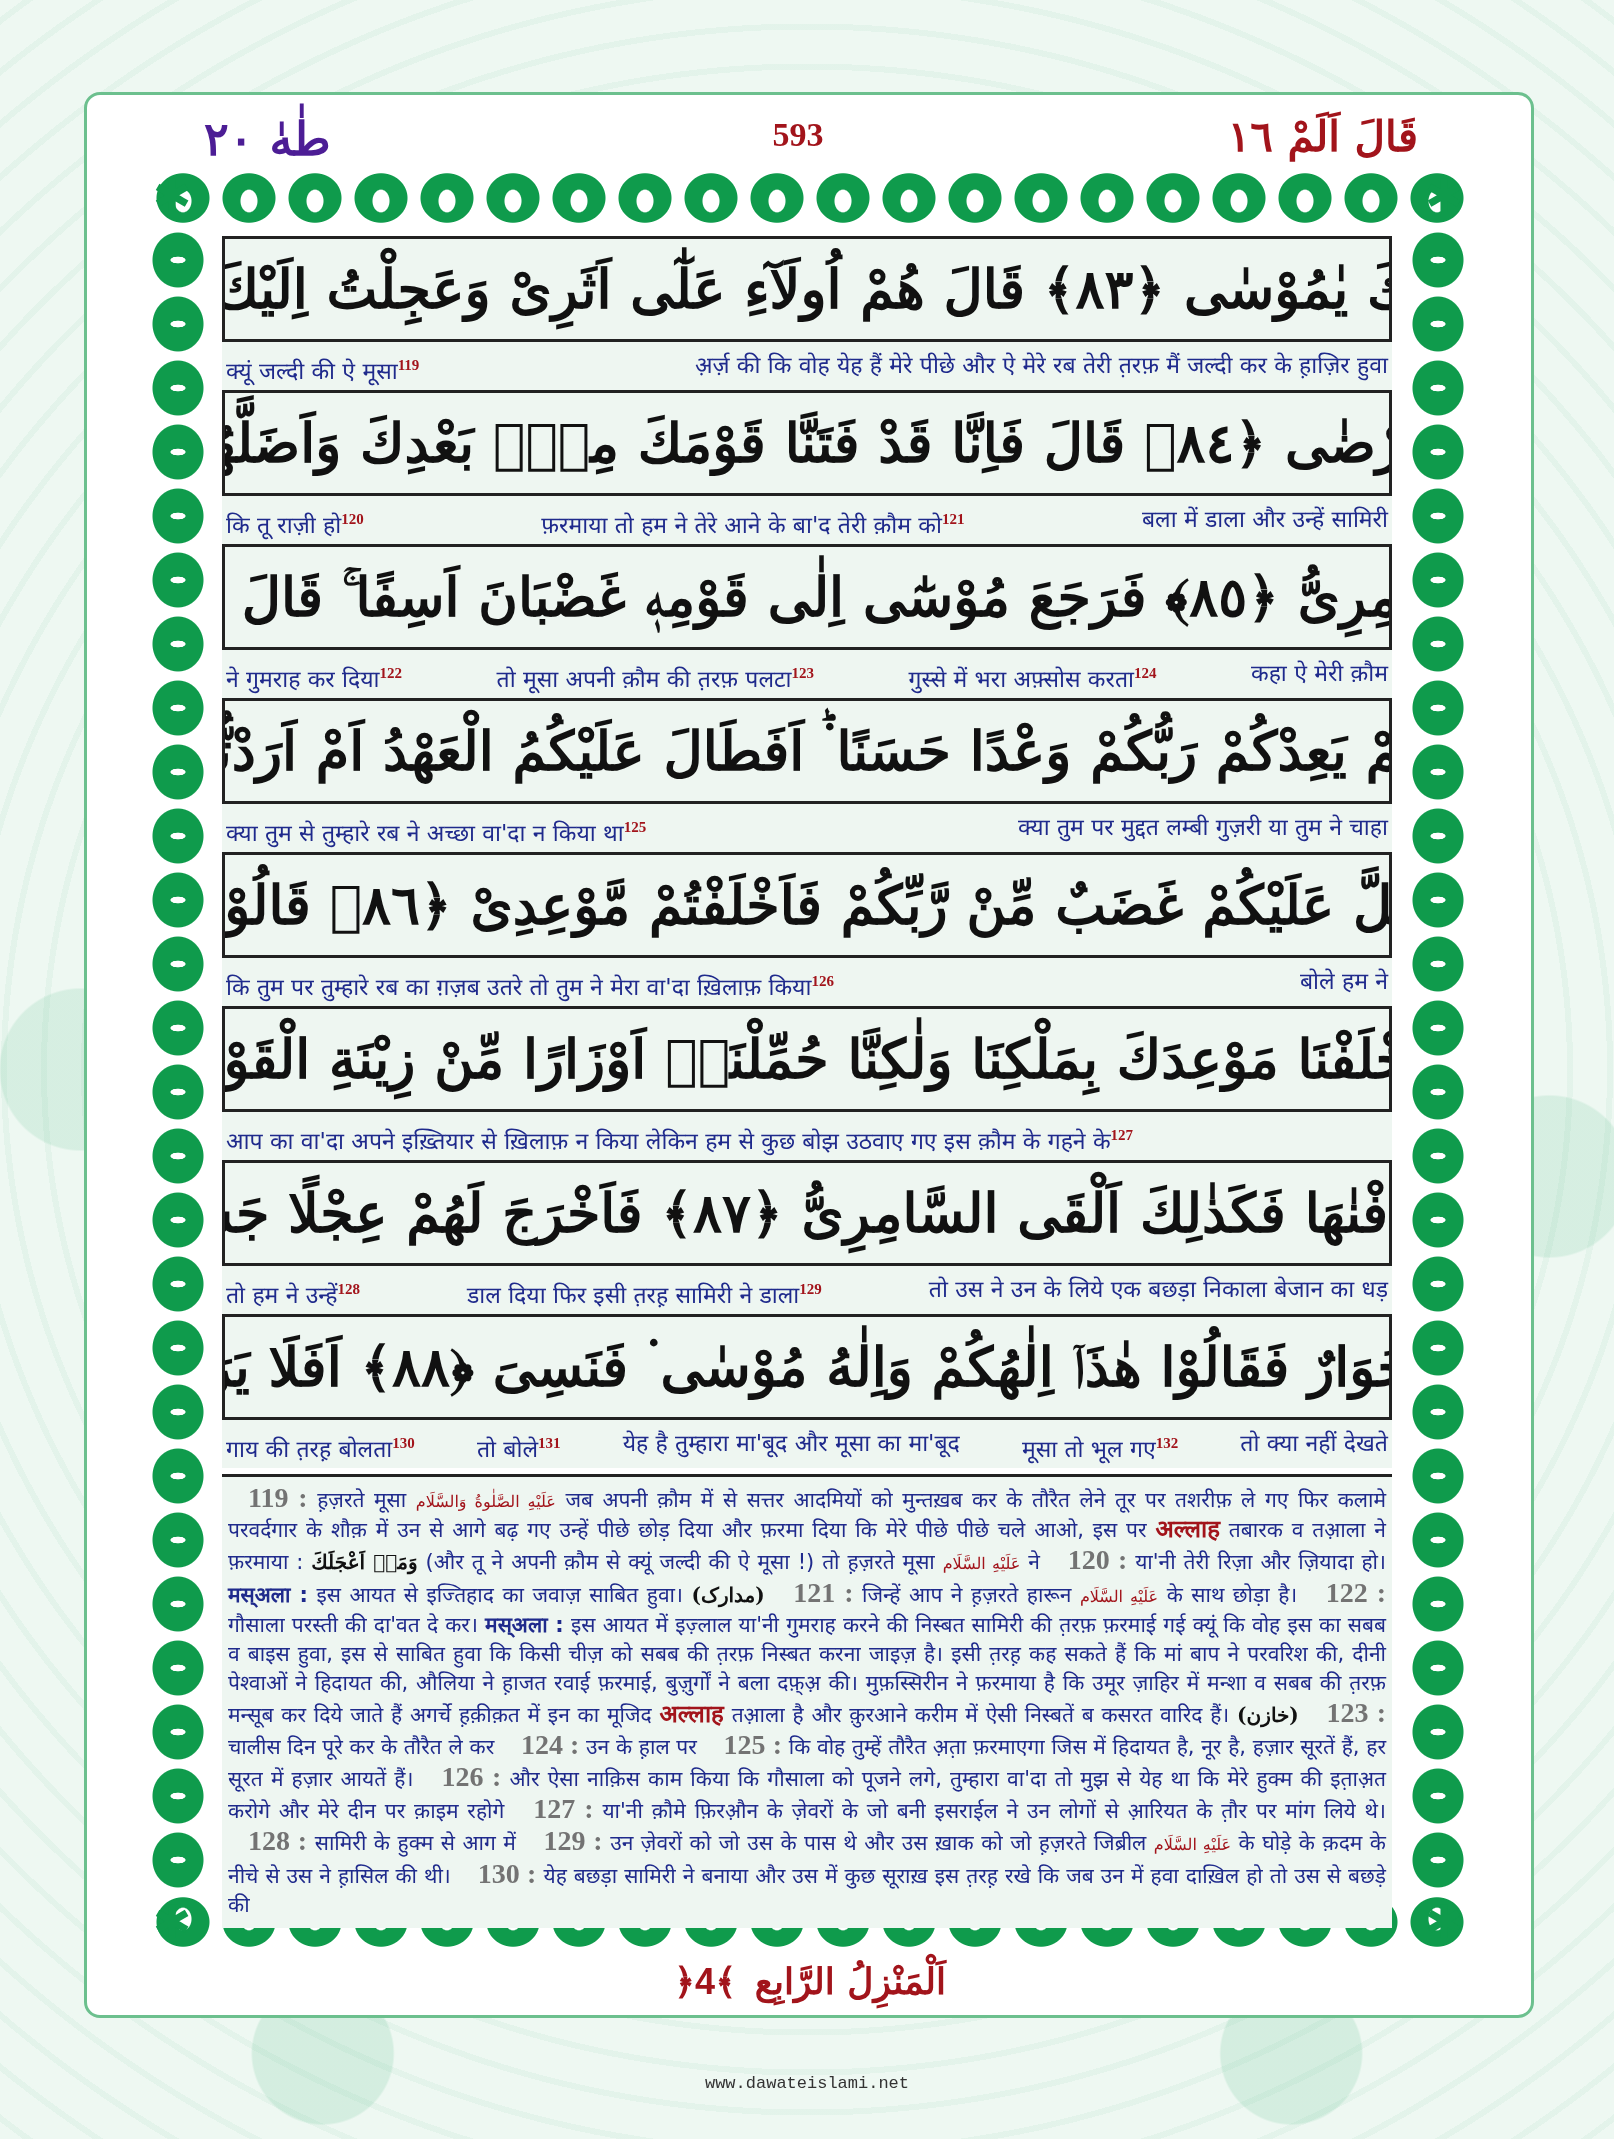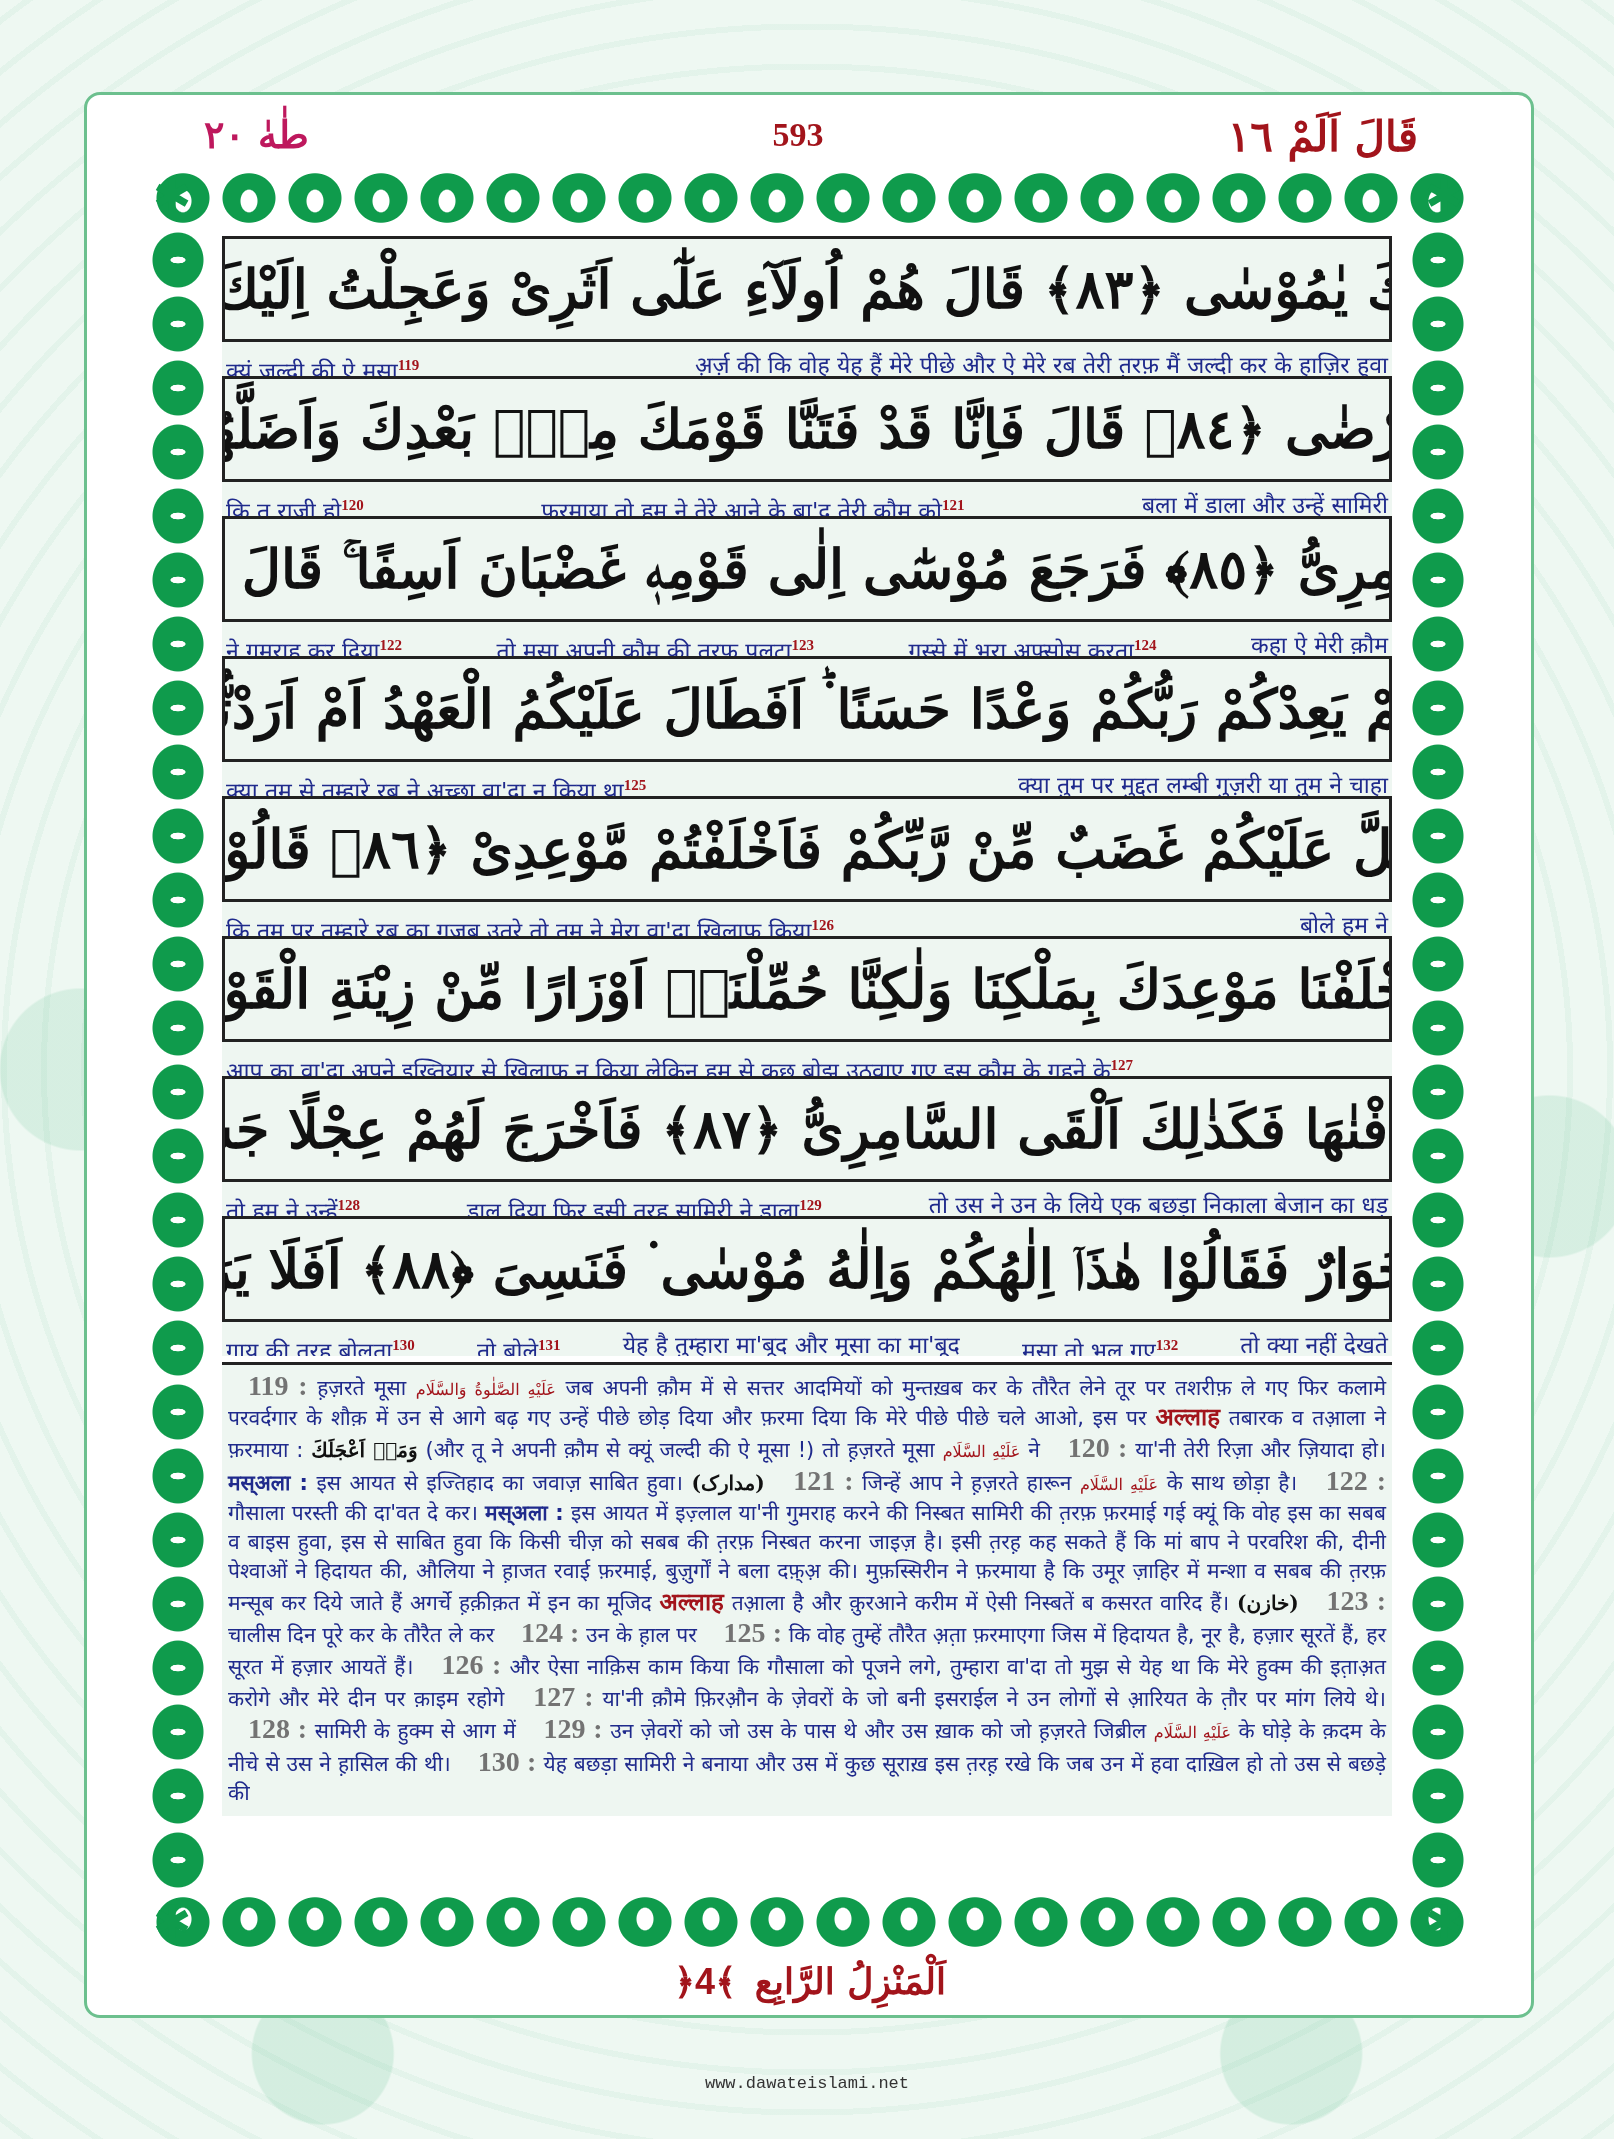--- a/index.html
+++ b/index.html
@@ -22,21 +22,21 @@
   }
   .card {
     position:absolute; left:84px; top:92px; width:1444px; height:1920px;
     background:#fff; border:3px solid #6cc08e; border-radius:16px;
   }
   .header {
     position:absolute; left:84px; top:100px; width:1444px; height:70px;
   }
   .hdr-right { position:absolute; right:110px; top:12px; color:#a2141b; font-size:42px; font-family:"DejaVu Serif", serif; font-weight:bold; direction:rtl;margin-left:8px; }
   .hdr-center { position:absolute; left:0; right:16px; top:16px; text-align:center; color:#a2141b; font-size:34px; font-weight:bold; font-family:"Liberation Serif", serif; }
-  .hdr-left { position:absolute; left:120px; top:12px; color:#be185d; font-size:38px; font-family:"DejaVu Serif", serif; font-weight:bold; direction:rtl; }
+  .hdr-left { position:absolute; left:120px; top:12px; color:#4c1d95; font-size:46px; font-family:"DejaVu Serif", serif; font-weight:bold; direction:rtl; }
 
   
   .orn-top, .orn-bottom {
     position:absolute; left:150px; width:1314px; height:60px;
     background:
       radial-gradient(ellipse 18px 24px at 50% 55%, #fff 0 8px, transparent 9px),
       radial-gradient(ellipse 30px 28px at 50% 50%, #0f9b4c 0 26px, transparent 27px);
     background-size:66px 60px;
     background-repeat:repeat-x;
   }
@@ -59,21 +59,21 @@
   }
   .verse-box {
     height:106px; border:3px solid #222; background:#eef6f1;
     box-sizing:border-box;
     display:flex; align-items:center; justify-content:center;
     direction:rtl;
     font-family:"DejaVu Serif", serif; font-size:54px; font-weight:bold; color:#111;
     white-space:nowrap; overflow:hidden; padding:0 14px;
   }
   .trans {
-    height:34px; line-height:46px; color:#1f2a8c; font-size:23px;
+    height:48px; line-height:46px; color:#1f2a8c; font-size:23px;
     background:#eef6f1;
     display:flex; justify-content:space-between; white-space:nowrap; overflow:hidden;
     padding:0 4px;
   }
   .trans sup { color:#a2141b; font-weight:bold; font-size:15px; font-family:"Liberation Serif", serif; }
   .commentary {
     margin-top:6px; border-top:3px solid #222;
     background:#eef6f1; padding:6px 6px 8px 6px;
     color:#1f2a8c; font-size:21px; line-height:29px; text-align:justify;
   }

